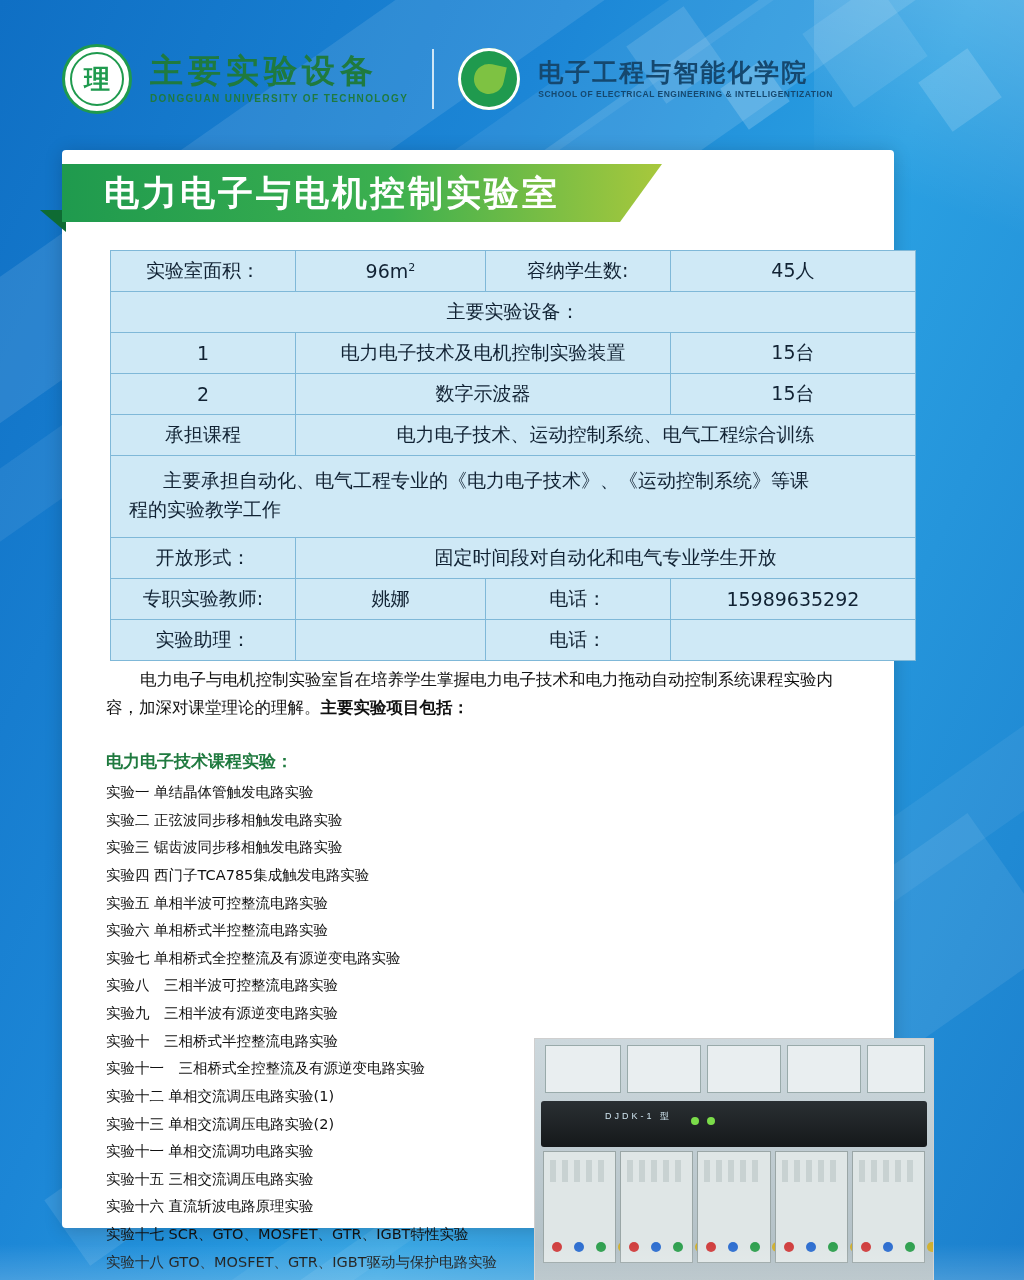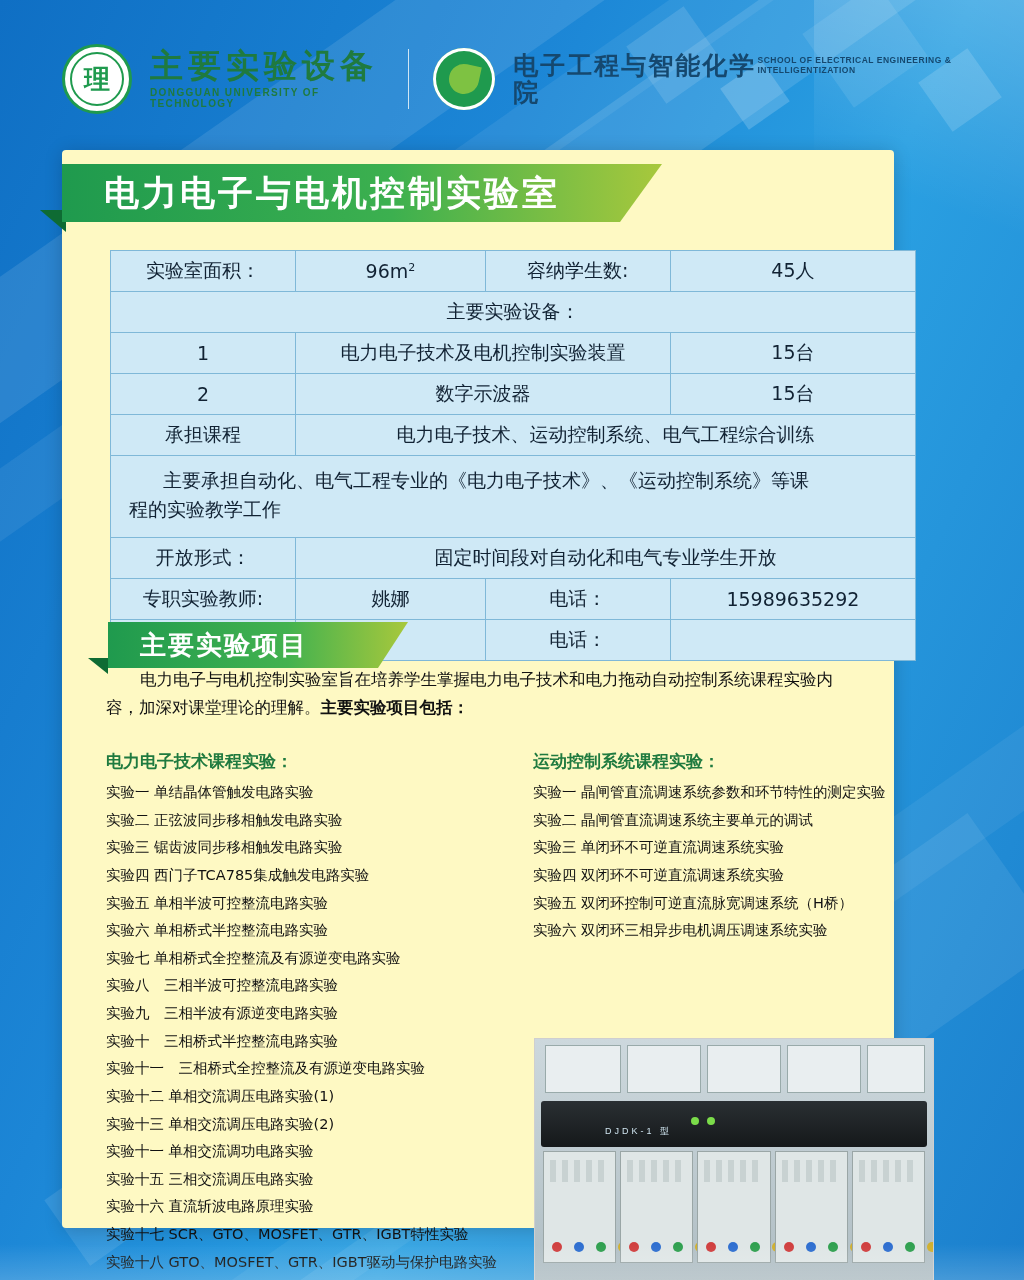--- a/index.html
+++ b/index.html
@@ -69,31 +69,31 @@
   .school-seal{
     width:62px;height:62px;border-radius:50%;
     background:#1f9a4e;display:flex;align-items:center;justify-content:center;
     position:relative;flex:0 0 auto;
     box-shadow:0 0 0 3px #fff inset;
   }
   .school-seal .leaf{
     width:30px;height:30px;border-radius:50% 0 50% 50%;
     background:#7ec242;transform:rotate(12deg);
   }
-  .sch-txt{display:flex;flex-direction:row;justify-content:center;}
+  .sch-txt{display:flex;flex-direction:column;justify-content:center;}
   .sch-cn{
     font-family:"DejaVu Serif",serif;font-weight:bold;color:#15486f;
     font-size:25px;letter-spacing:2px;line-height:1.1;
   }
   .sch-en{color:#15486f;font-size:8.5px;letter-spacing:.5px;margin-top:3px;font-weight:bold;}
 
   
   .card{
     position:absolute;left:62px;top:150px;width:832px;height:1078px;
-    background:#fef9c3;border-radius:4px 4px 42px 4px;
+    background:#ffffff;border-radius:4px 4px 42px 4px;
     box-shadow:0 2px 18px rgba(0,0,0,.18);
   }
   
   .ribbon-wrap{position:absolute;left:-22px;top:14px;width:620px;height:62px;}
   .ribbon-tail{
     position:absolute;left:0;top:46px;width:26px;height:22px;
     background:#0e6b33;
     clip-path:polygon(0 0,100% 0,100% 100%);
   }
   .ribbon{
@@ -178,21 +178,21 @@
   .p2{left:92px;width:72px;height:46px;}
   .p3{left:172px;width:72px;height:46px;}
   .p4{left:252px;width:72px;height:46px;}
   .p5{left:332px;width:56px;height:46px;}
   .ph-rack{
     position:absolute;left:6px;top:62px;width:386px;height:46px;
     background:linear-gradient(#2a2f33,#15181a);border-radius:3px;
   }
   .ph-rack .led{position:absolute;top:16px;width:8px;height:8px;border-radius:50%;background:#7bdc4a;}
   .ph-label{
-    position:absolute;left:70px;top:86px;color:#cfe4ef;font-size:9px;letter-spacing:3px;
+    position:absolute;left:70px;top:71px;color:#cfe4ef;font-size:9px;letter-spacing:3px;
   }
   .ph-panels{position:absolute;left:8px;top:112px;width:382px;height:112px;display:flex;gap:4px;}
   .ph-panel{flex:1;background:#dfe6e6;border:1px solid #9aa6a6;position:relative;}
   .ph-panel:before{
     content:"";position:absolute;left:6px;top:8px;right:6px;height:22px;
     background:repeating-linear-gradient(90deg,#c8d2d2 0 6px,#dfe6e6 6px 12px);
   }
   .ph-panel:after{
     content:"";position:absolute;left:8px;bottom:10px;width:10px;height:10px;
     border-radius:50%;background:#d04040;box-shadow:22px 0 #2f6fd0,44px 0 #30a050,66px 0 #d0b030;
@@ -296,26 +296,20 @@
       </tr>
       <tr>
         <td class="lbl">实验助理：</td>
         <td></td>
         <td class="lbl">电话：</td>
         <td></td>
       </tr>
     </tbody>
   </table>
 
-  <div class="ribbon2-wrap">
-    <div class="ribbon2-tail"></div>
-    <div class="ribbon2">
-      <h2>主要实验项目</h2>
-    </div>
-  </div>
 
   <div class="intro">
     <span class="ind"></span><span>电力电子与电机控制实验室旨在培养学生掌握电力电子技术和电力拖动自动控制系统课程实验内</span><br>
     <span>容，加深对课堂理论的理解。</span><b>主要实验项目包括：</b>
   </div>
 
   <div class="cols">
     <div class="col">
       <div class="col-title">电力电子技术课程实验：</div>
       <div class="exp">实验一  单结晶体管触发电路实验</div>
@@ -330,29 +324,20 @@
       <div class="exp">实验十　三相桥式半控整流电路实验</div>
       <div class="exp">实验十一　三相桥式全控整流及有源逆变电路实验</div>
       <div class="exp">实验十二  单相交流调压电路实验(1)</div>
       <div class="exp">实验十三  单相交流调压电路实验(2)</div>
       <div class="exp">实验十一  单相交流调功电路实验</div>
       <div class="exp">实验十五  三相交流调压电路实验</div>
       <div class="exp">实验十六  直流斩波电路原理实验</div>
       <div class="exp">实验十七  SCR、GTO、MOSFET、GTR、IGBT特性实验</div>
       <div class="exp">实验十八  GTO、MOSFET、GTR、IGBT驱动与保护电路实验</div>
     </div>
-    <div class="col">
-      <div class="col-title">运动控制系统课程实验：</div>
-      <div class="exp">实验一  晶闸管直流调速系统参数和环节特性的测定实验</div>
-      <div class="exp">实验二  晶闸管直流调速系统主要单元的调试</div>
-      <div class="exp">实验三  单闭环不可逆直流调速系统实验</div>
-      <div class="exp">实验四  双闭环不可逆直流调速系统实验</div>
-      <div class="exp">实验五 双闭环控制可逆直流脉宽调速系统（H桥）</div>
-      <div class="exp">实验六  双闭环三相异步电机调压调速系统实验</div>
-    </div>
   </div>
 
   <div class="photo">
     <div class="ph-wall"></div>
     <div class="ph-poster p1"></div>
     <div class="ph-poster p2"></div>
     <div class="ph-poster p3"></div>
     <div class="ph-poster p4"></div>
     <div class="ph-poster p5"></div>
     <div class="ph-rack">

